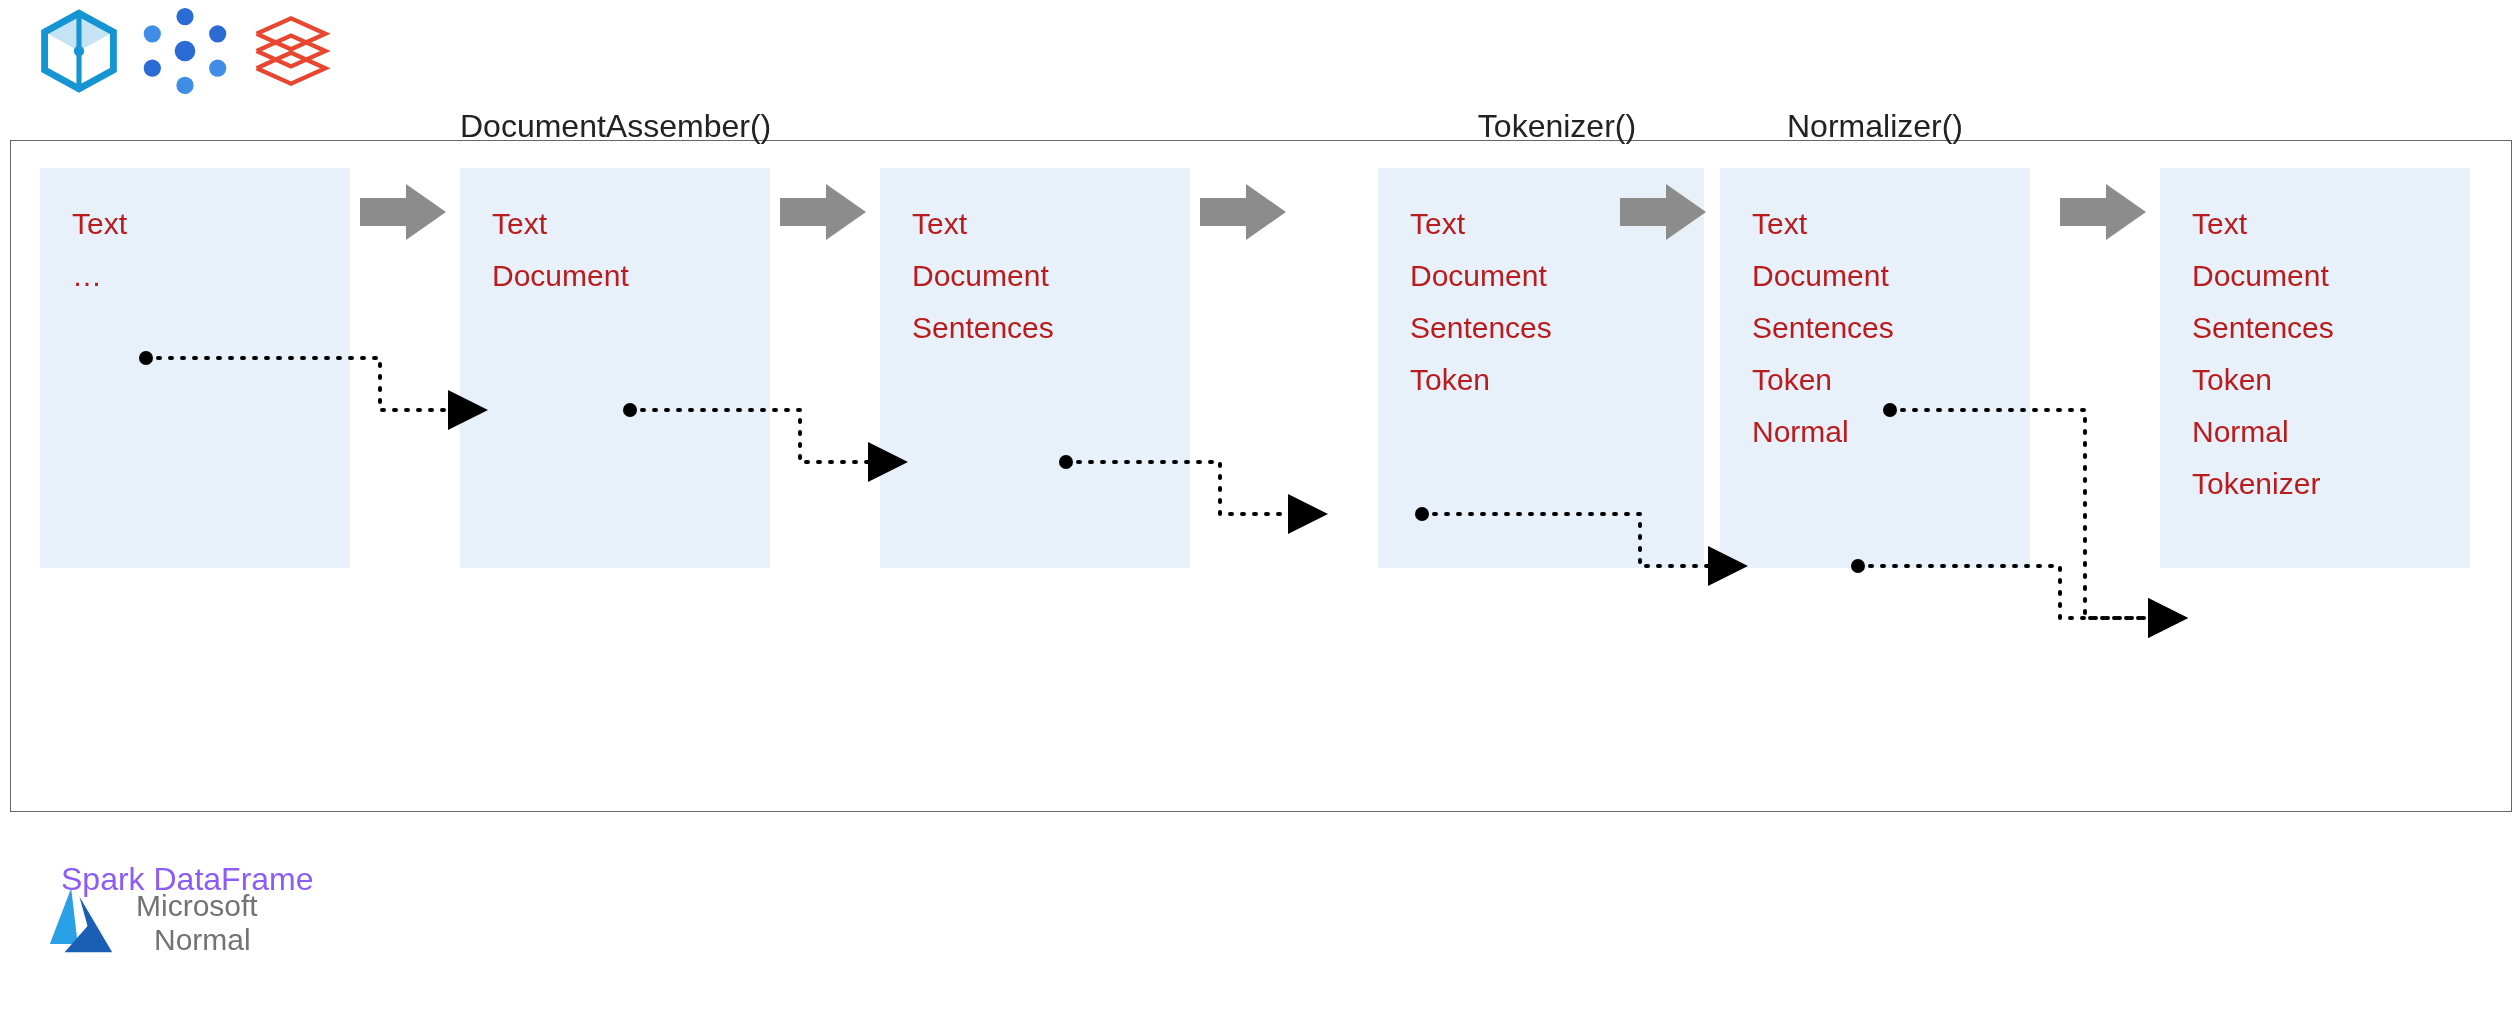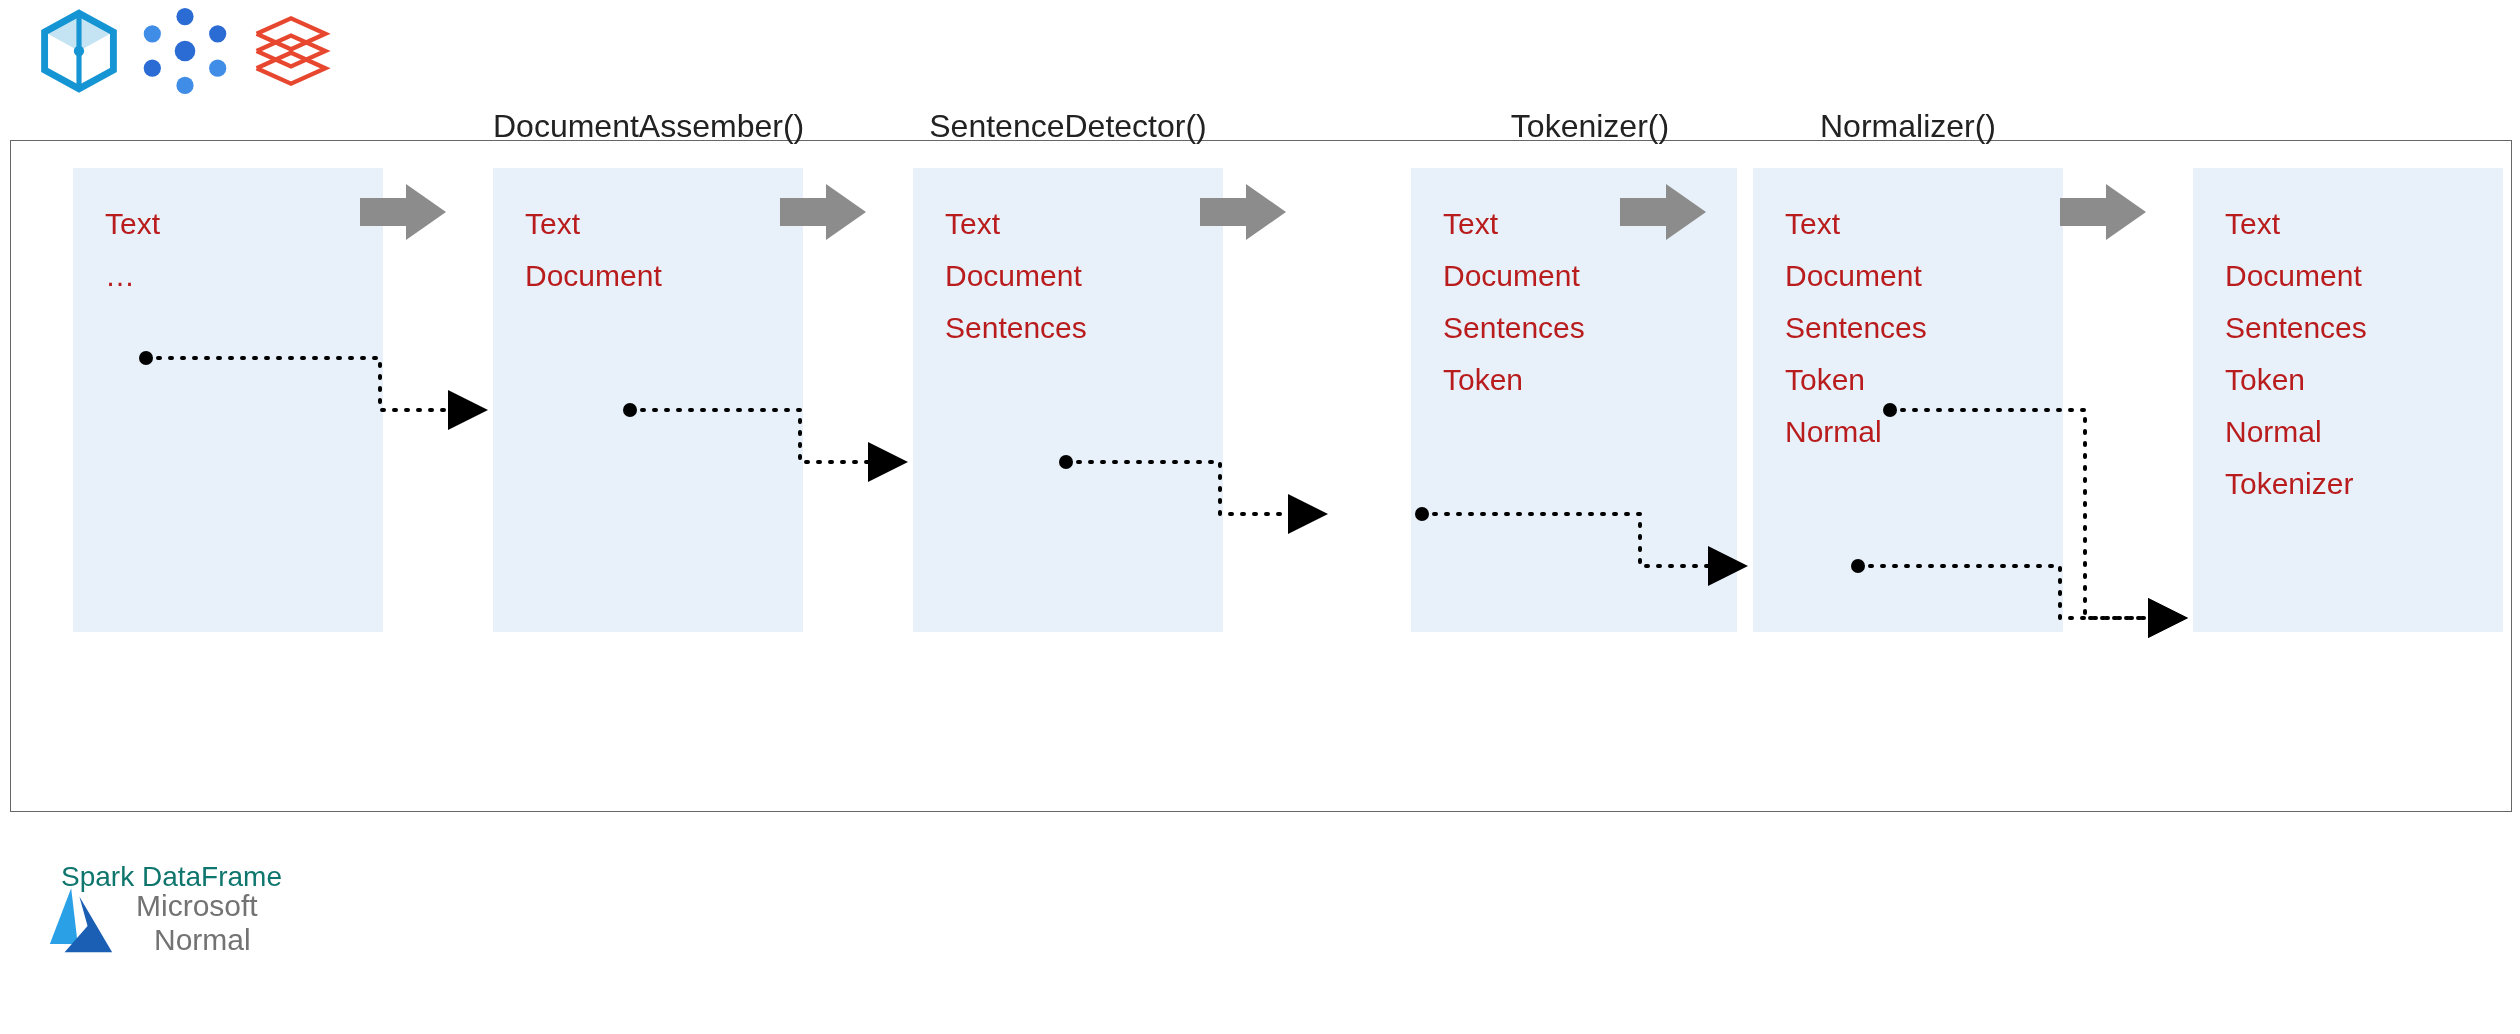--- a/index.html
+++ b/index.html
@@ -1,21 +1,21 @@
 <!DOCTYPE html>
 <html><head>
 <meta charset="utf-8">
 <style>
   html,body{margin:0;padding:0;background:#fff;font-family:"Segoe UI",Arial,sans-serif;color:#222;}
   .canvas{position:relative;width:2520px;height:1034px;}
   
   .frame{position:absolute;left:10px;top:140px;width:2500px;height:670px;border:1px solid #666;}
-  .frame-label{position:absolute;left:50px;top:720px;font-size:28px;color:#0f766e;}
+  .frame-label{position:absolute;left:50px;top:720px;font-size:32px;color:#8b5cf6;}
   
-  .stage{position:absolute;top:168px;width:310px;height:464px;background:#e8f0fa;margin-left:33px;}
+  .stage{position:absolute;top:168px;width:310px;height:400px;background:#e8f0fa;}
   .stage .col-label{position:absolute;top:-60px;width:100%;text-align:center;font-size:32px;color:#222;white-space:nowrap;}
   .stage .item{font-size:30px;color:#b91c1c;line-height:52px;}
   
   .arrow{position:absolute;top:180px;color:#8c8c8c;}
   .arrow svg{display:block;}
   
   .icons-top{position:absolute;left:36px;top:8px;display:flex;gap:20px;align-items:center;}
   
   .azure{position:absolute;left:40px;top:880px;display:flex;align-items:center;gap:14px;}
   .azure-text{line-height:34px;font-size:30px;color:#737373;}
@@ -64,21 +64,20 @@
     <div class="col-label"></div>
   <div class="item" style="position: absolute; left: 32px; top: 30px;">Text</div>
       <div class="item" style="position: absolute; left: 32px; top: 82px;">…</div>
     </div>
   <div id="stage-1" class="stage" style="left: 460px;">
     <div class="col-label">DocumentAssember()</div>
   <div class="item" style="position: absolute; left: 32px; top: 30px;">Text</div>
       <div class="item" style="position: absolute; left: 32px; top: 82px;">Document</div>
     </div>
   <div id="stage-2" class="stage" style="left: 880px;">
-    <div class="col-label">SentenceDetector()</div>
   <div class="item" style="position: absolute; left: 32px; top: 30px;">Text</div>
       <div class="item" style="position: absolute; left: 32px; top: 82px;">Document</div>
       <div class="item" style="position: absolute; left: 32px; top: 134px;">Sentences</div>
     </div>
   <div id="stage-3" class="stage" style="left: 1378px; padding-left: 16px;">
     <div class="col-label">Tokenizer()</div>
   <div class="item" style="position: absolute; left: 32px; top: 30px;">Text</div>
       <div class="item" style="position: absolute; left: 32px; top: 82px;">Document</div>
       <div class="item" style="position: absolute; left: 32px; top: 134px;">Sentences</div>
       <div class="item" style="position: absolute; left: 32px; top: 186px;">Token</div>

